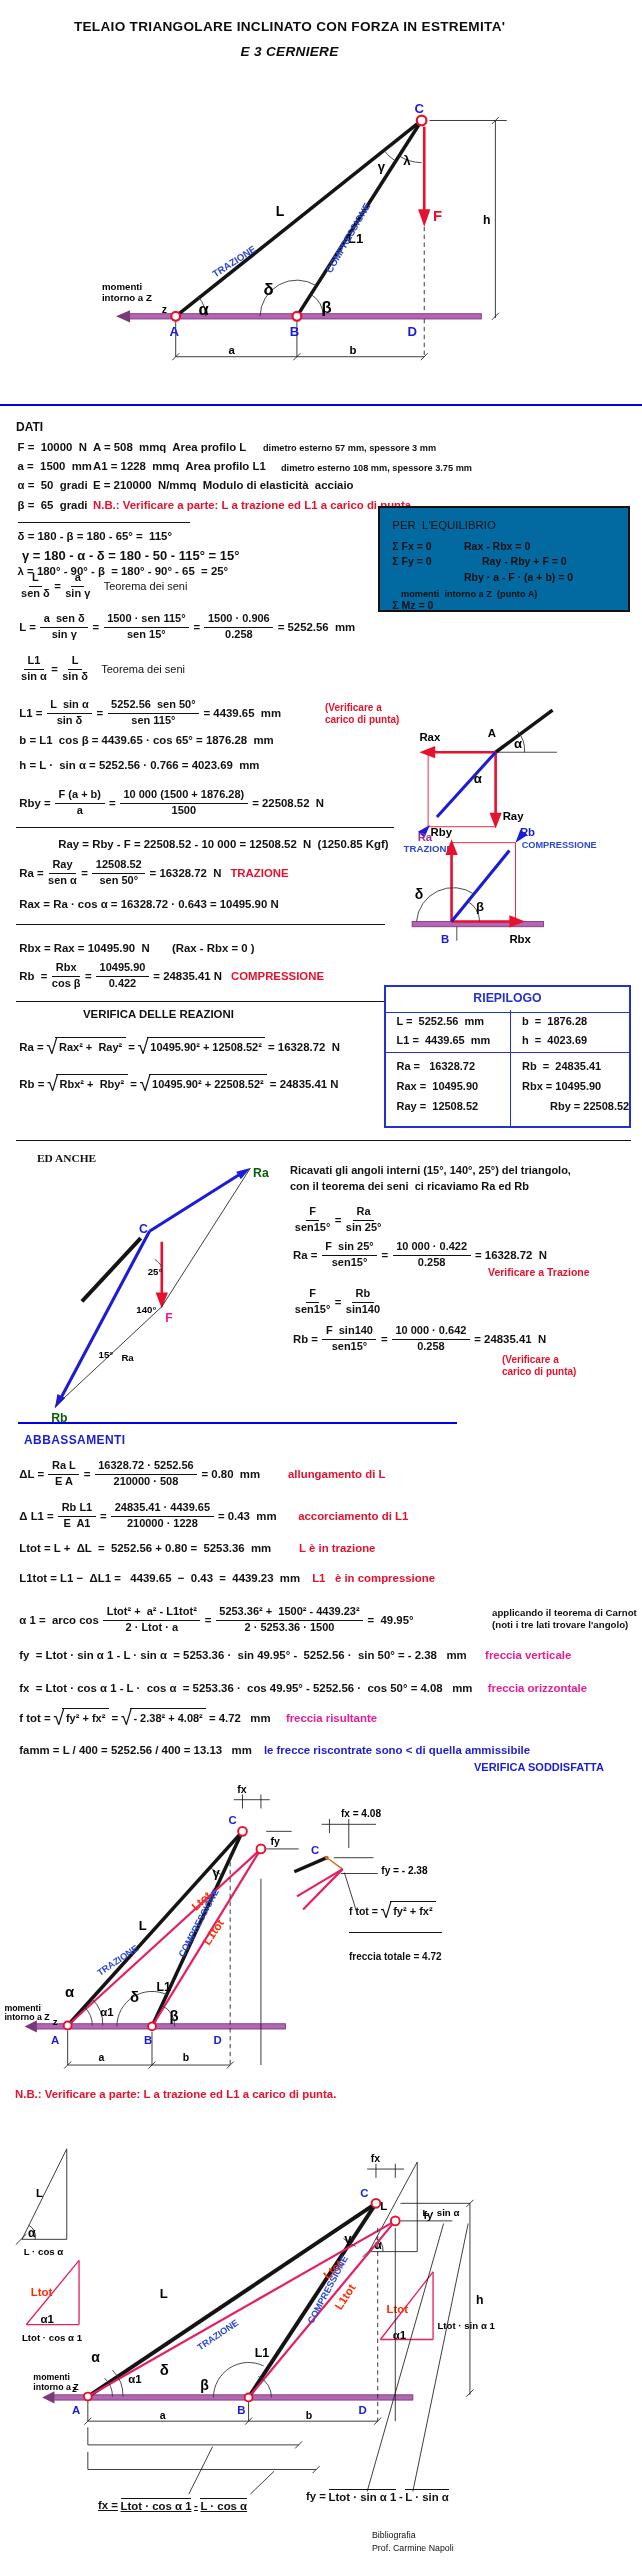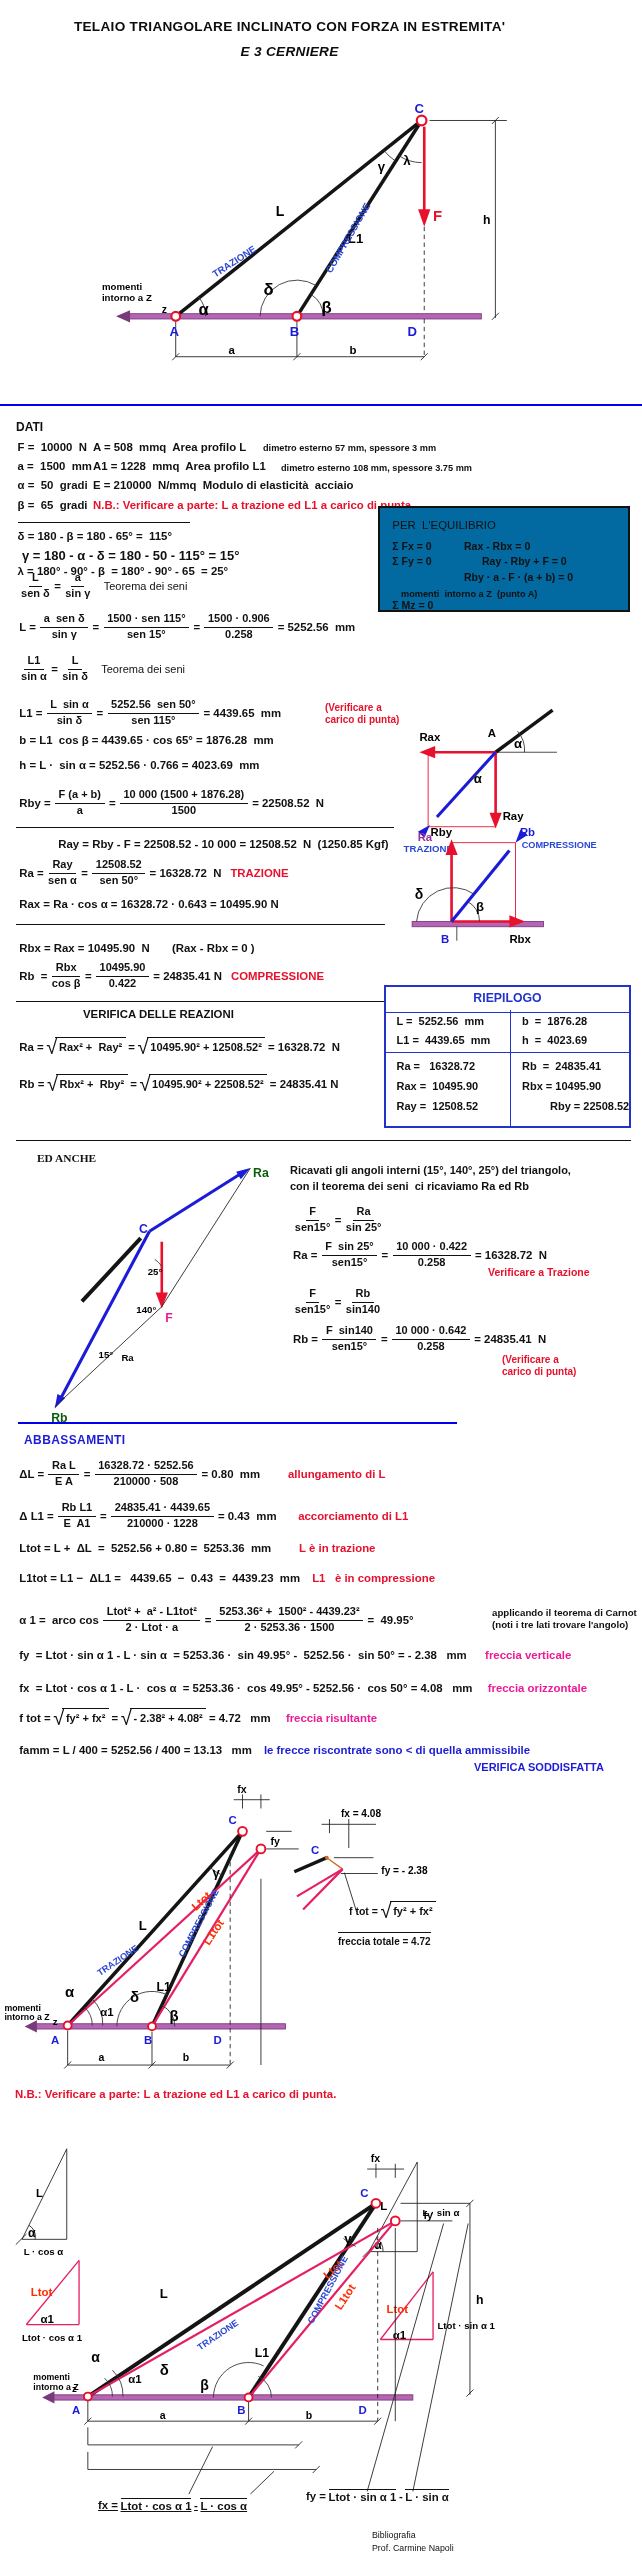--- a/index.html
+++ b/index.html
@@ -361,21 +361,21 @@
       <line x1="380" y1="86" x2="425" y2="86" stroke="#222" stroke-width="1"></line>
       <line x1="388" y1="104" x2="430" y2="104" stroke="#222" stroke-width="1"></line>
       <line x1="392" y1="103" x2="406" y2="148" stroke="#222" stroke-width="1"></line>
       <circle cx="372" cy="86" r="2.2" fill="#d2691e"></circle>
     </g>
     <text x="388" y="40" font-size="11.5" font-weight="bold">fx = 4.08</text>
     <text x="354" y="82" font-size="13" font-weight="bold" fill="#1b1bd8">C</text>
     <text x="434" y="104" font-size="11.5" font-weight="bold">fy = - 2.38</text>
   </svg>
   <div class="formula" style="left:349px;top:1898px;height:26px;font-size:10.5px;"><span class="fx">f tot =</span><span class="sq"><span class="rad">√</span><span class="bar">fy² + fx²</span></span></div>
-  <div class="abs b note" style="left:338px;top:1932px;font-size:10px;border-top:1.3px solid #111;padding-top:3px;">freccia totale = 4.72</div>
+  <div class="abs b note" style="left:349px;top:1932px;font-size:10px;border-top:1.3px solid #111;padding-top:18px;">freccia totale = 4.72</div>
 
   <div class="abs b note red" style="left:15px;top:2088px;font-size:11.4px;">N.B.: Verificare a parte: L a trazione ed L1 a carico di punta.</div>
 
   <svg class="abs" style="left:0;top:2118px;" width="643" height="457" viewBox="0 0 732 520">
 
     <g stroke="#222" stroke-width="1" fill="none">
       <line x1="25" y1="138" x2="76" y2="35"></line>
         <line x1="76" y1="35" x2="76" y2="138"></line>
         <line x1="25" y1="138" x2="76" y2="138"></line>
       <path d="M40,138 A15,15 0 0 0 33,122"></path>

